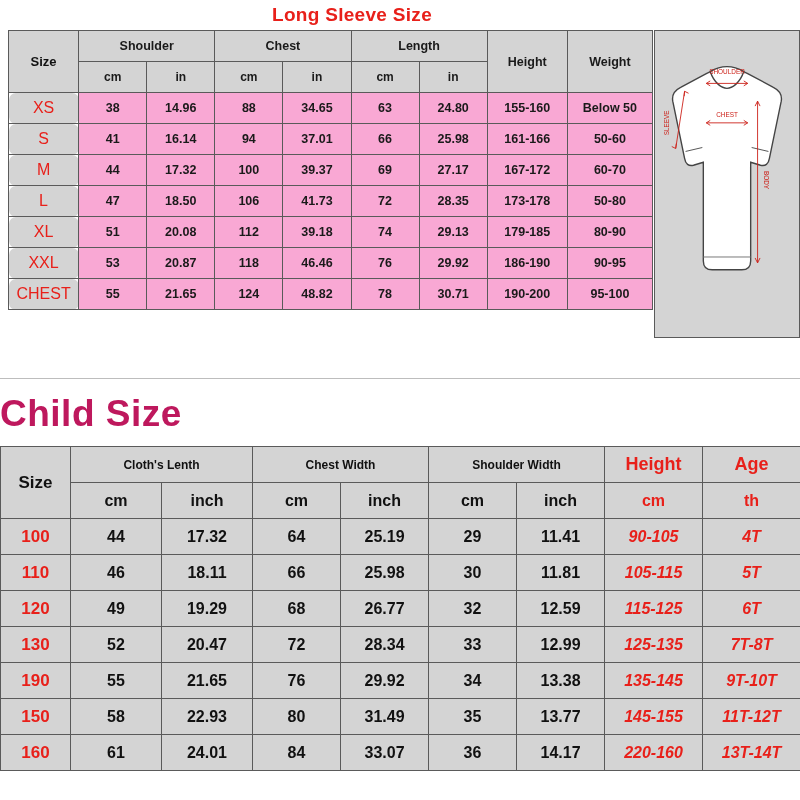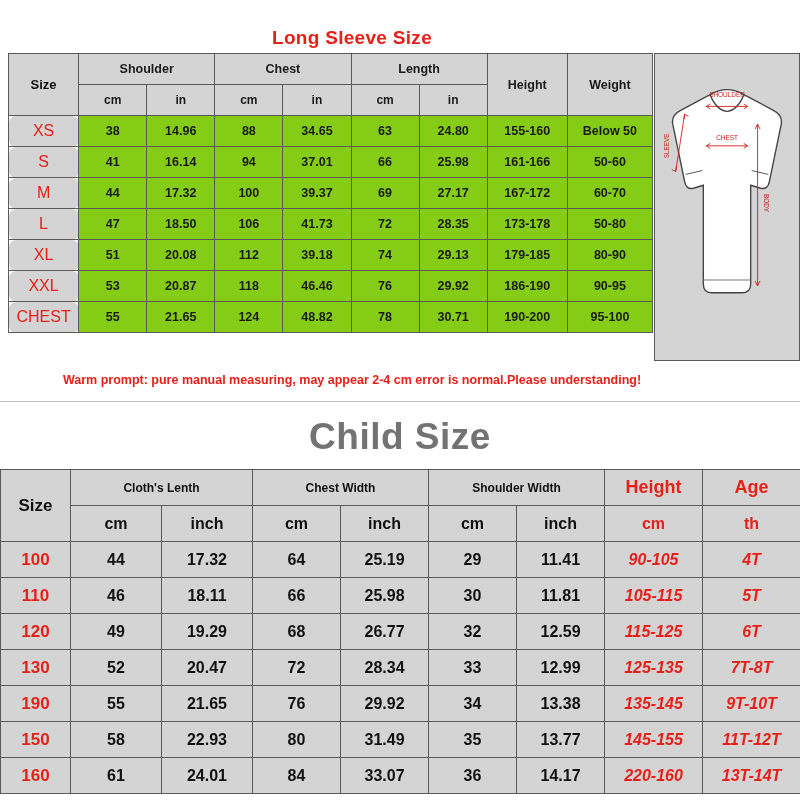--- a/index.html
+++ b/index.html
@@ -20,21 +20,20 @@
     box-sizing: border-box;
   }
 
   
   .adult-section {
     position: relative;
     width: 704px;
     height: 378px;
     box-sizing: border-box;
     padding: 0;
-    margin-top: 23px;
   }
   .adult-title {
     text-align: center;
     color: #e8201a;
     font-size: 19px;
     font-weight: bold;
     line-height: 30px;
     height: 30px;
     letter-spacing: 0.3px;
   }
@@ -67,21 +66,21 @@
     font-size: 12px;
   }
   table.adult td.sizecell {
     background: #d4d4d4;
     color: #e8201a;
     font-size: 16px;
     font-weight: normal;
     border-radius: 7px;
   }
   table.adult td.datacell {
-    background: #84cc16;
+    background: #f9a8d4;
   }
   table.adult td.sizehead {
     background: #d4d4d4;
     color: #111;
     font-size: 13px;
     font-weight: bold;
   }
   .adult-illustration {
     position: absolute;
     right: 0;
@@ -115,22 +114,21 @@
     border-top: 1px solid #bdbdbd;
   }
 
   
   .child-section {
     position: relative;
     width: 800px;
     padding-top: 2px;
   }
   .child-title {
-    text-align: center;
-    color: #737373;
+    color: #be185d;
     font-size: 37px;
     font-weight: bold;
     line-height: 60px;
     height: 62px;
     letter-spacing: 0.5px;
   }
   table.child {
     border-collapse: collapse;
     table-layout: fixed;
     width: 800px;
@@ -345,21 +343,20 @@
           </g>
 
           <text x="73" y="42" text-anchor="middle" font-family="Liberation Sans, sans-serif" font-size="6.5" fill="#cc2018">SHOULDER</text>
           <text x="73" y="86" text-anchor="middle" font-family="Liberation Sans, sans-serif" font-size="6.5" fill="#cc2018">CHEST</text>
           <text x="14" y="92" text-anchor="middle" font-family="Liberation Sans, sans-serif" font-size="6.5" fill="#cc2018" transform="rotate(-90 14 92)">SLEEVE</text>
           <text x="110" y="150" text-anchor="middle" font-family="Liberation Sans, sans-serif" font-size="6.5" fill="#cc2018" transform="rotate(90 110 150)">BODY</text>
         </svg>
       </div>
     </div>
 
-    <div class="warm-prompt">Warm prompt: pure manual measuring, may appear 2-4 cm error is normal.Please understanding!</div>
   </div>
 
   <div class="divider"></div>
 
   <div class="child-section">
     <div class="child-title">Child Size</div>
 
     <table class="child">
       <colgroup>
         <col style="width:70px">

